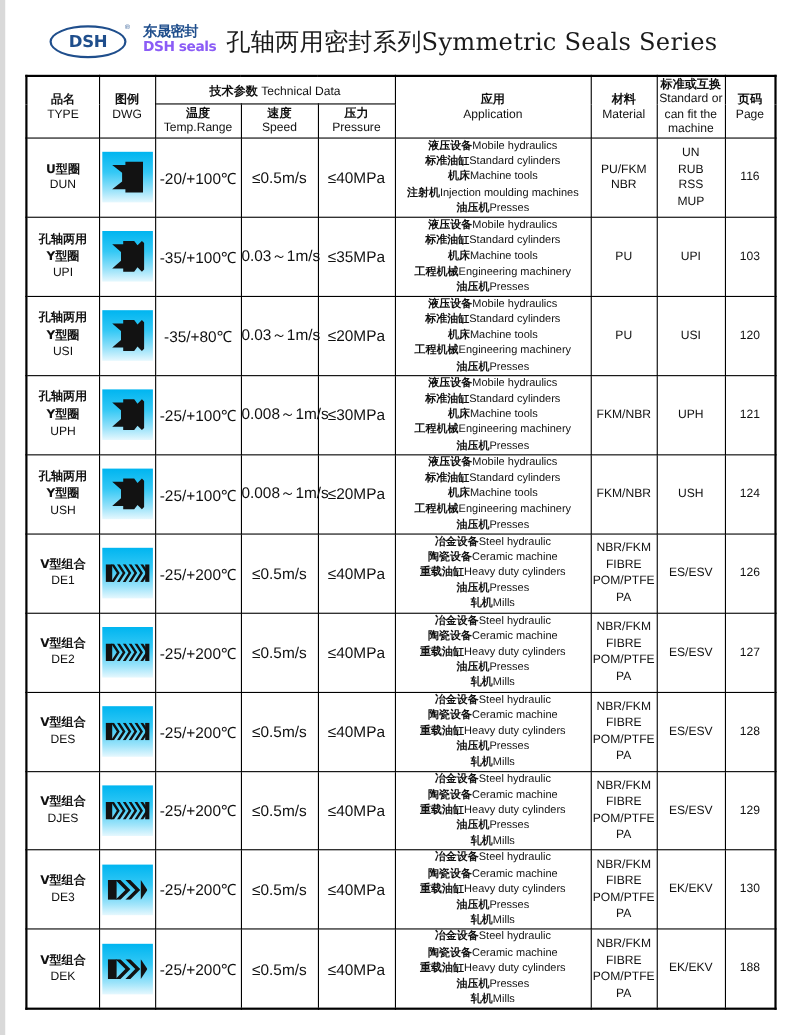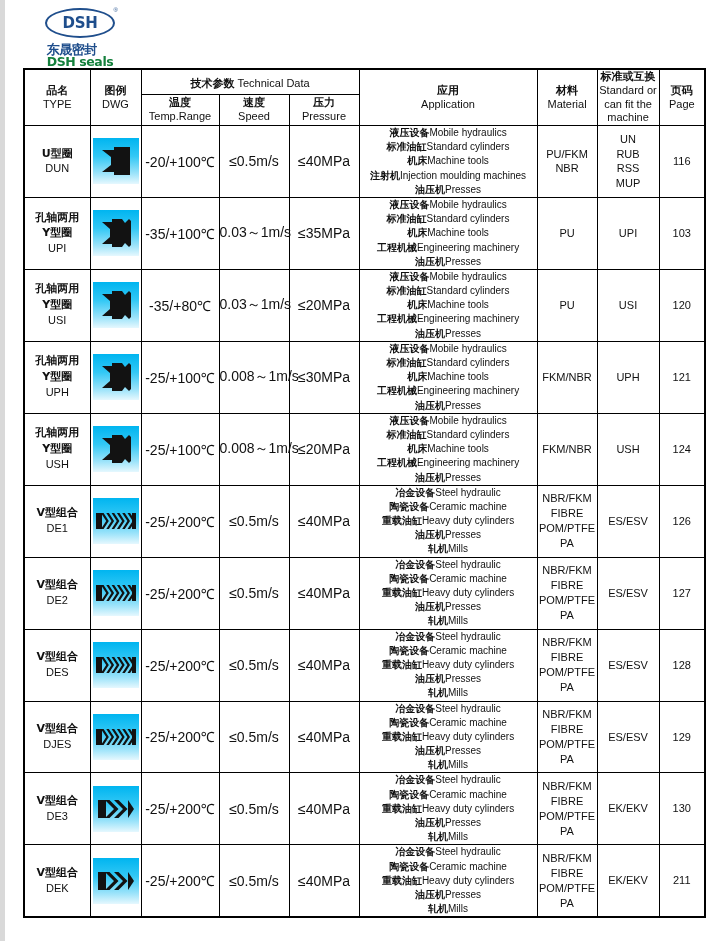--- a/index.html
+++ b/index.html
@@ -35,23 +35,22 @@
     position: absolute;
     left: 0; top: 14px;
     width: 715px;
     height: 48px;
     display: flex;
     align-items: center;
   }
   .logo {
     margin-left: 40px;
     display: flex;
-    align-items: center;
-    gap: 5px;
-    flex-direction: column;
+    align-items: flex-start;
+    gap: 15px;
   }
   .logo-oval {
     width: 66px;
     height: 26px;
     border: 2.4px solid #1f4e8c;
     border-radius: 50%;
     display: flex;
     align-items: center;
     justify-content: center;
     position: relative;
@@ -79,21 +78,21 @@
     font-family: "DejaVu Sans", sans-serif;
     font-weight: bold;
     font-size: 13px;
     color: #1f4e8c;
     letter-spacing: -0.5px;
   }
   .logo-en {
     font-family: "DejaVu Sans", sans-serif;
     font-weight: bold;
     font-size: 12.5px;
-    color: #15803d;
+    color: #8b5cf6;
     letter-spacing: -0.4px;
   }
   .header-title {
     margin-left: 9px;
     font-family: "DejaVu Serif", "Liberation Serif", serif;
     font-size: 22px;
     color: #1a1a1a;
     white-space: nowrap;
     letter-spacing: 0.2px;
   }
@@ -224,20 +223,21 @@
     <div class="logo">
       <div class="logo-oval">
         <span class="dsh">DSH</span>
         <span class="logo-reg">®</span>
       </div>
       <div class="logo-words">
         <span class="logo-cn">东晟密封</span>
         <span class="logo-en">DSH seals</span>
       </div>
     </div>
+    <div class="header-title">孔轴两用密封系列Symmetric Seals Series</div>
   </div>
 
   <div class="tbl-wrap">
     <table class="main">
       <colgroup>
         <col class="c-type">
           <col class="c-dwg">
           <col class="c-temp">
           <col class="c-speed">
         <col class="c-press">
@@ -674,19 +674,19 @@
             </td>
             <td class="mat-cell">
               <span>NBR/FKM</span>
               <span>FIBRE</span>
               <span>POM/PTFE</span>
               <span>PA</span>
             </td>
             <td class="std-cell">
               <span>EK/EKV</span>
             </td>
-            <td class="page-cell">211</td>
+            <td class="page-cell">188</td>
           </tr>
         </tbody>
     </table>
   </div>
 
 </div>
 
 </body></html>

